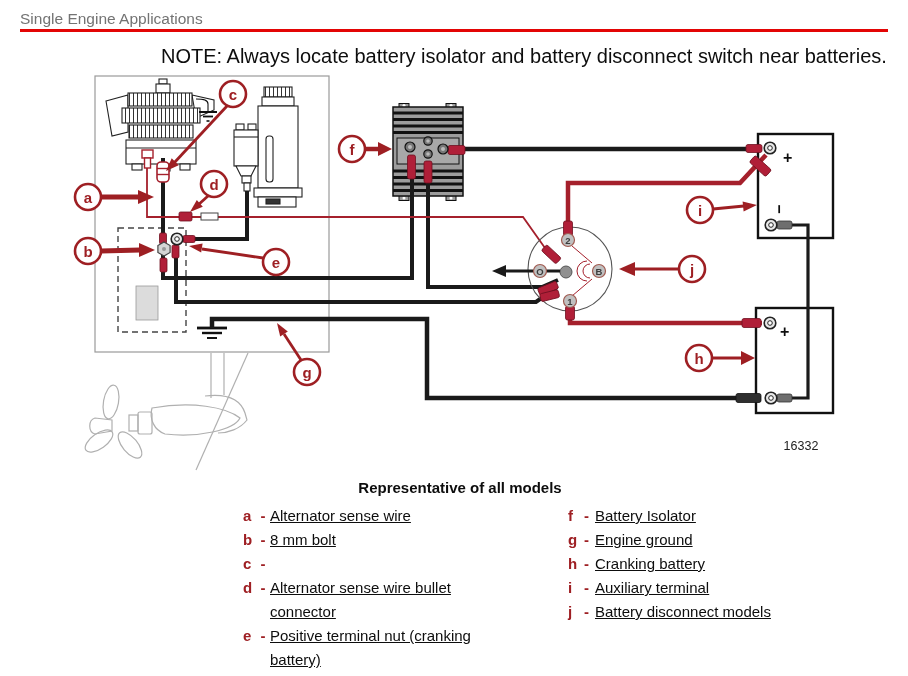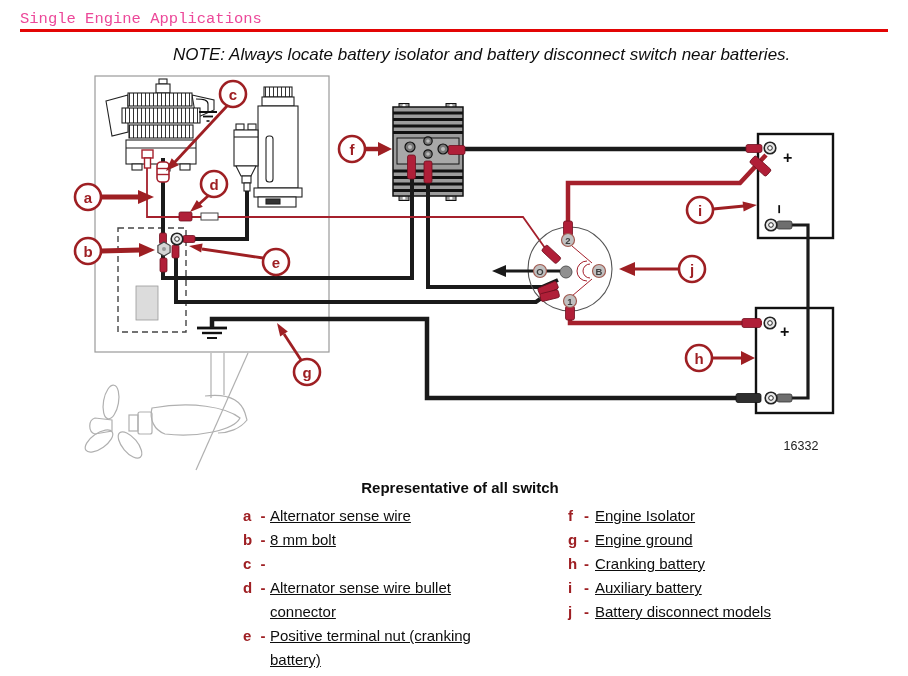--- a/index.html
+++ b/index.html
@@ -1,20 +1,20 @@
 <!DOCTYPE html>
 <html><head>
 <meta charset="utf-8">
 <style>
   html,body{margin:0;padding:0;background:#ffffff;}
   body{width:908px;height:676px;position:relative;font-family:"Liberation Sans",sans-serif;color:#111;overflow:hidden;}
   .abs{position:absolute;}
-  #page-title{left:20px;top:10px;font-size:15.5px;color:#ec4899;font-family:Liberation Mono, monospace;}
+  #page-title{left:20px;top:10px;font-size:15.5px;color:#737373;}
   #title-rule{left:20px;top:29px;width:868px;height:2.6px;background:#e30505;}
-  #note-text{left:173px;top:45px;font-size:17px;font-style:italic;color:#0d0d0d;}
+  #note-text{left:161px;top:45px;font-size:20px;color:#0d0d0d;}
   #diagram-svg{left:0;top:0;}
   #legend{left:0;top:0;width:908px;}
   #legend-title{position:absolute;left:230px;top:479px;width:460px;text-align:center;font-weight:bold;font-size:15px;color:#0d0d0d;}
   .legend-col{position:absolute;display:flex;flex-direction:column;}
   #legend-left{left:243px;top:504px;width:280px;}
   #legend-right{left:568px;top:504px;width:300px;}
   .lrow{display:flex;align-items:flex-start;line-height:24px;font-size:15px;}
   .lk{color:#9e1f23;font-weight:bold;min-width:13px;}
   .ld{color:#9e1f23;font-weight:bold;width:14px;text-align:center;}
   .ll{color:#0d0d0d;max-width:238px;text-decoration:underline;}
@@ -294,21 +294,21 @@
   </g>
   <g>
     <line x1="679" y1="269" x2="634" y2="269" stroke="#9e1f23" stroke-width="3"></line>
     <polygon points="635,262 619,269 635,276" fill="#9e1f23"></polygon>
     <circle cx="692" cy="269" r="13" fill="#fff" stroke="#9e1f23" stroke-width="2.6"></circle>
     <text class="callout-letter" x="692" y="274.5" text-anchor="middle">j</text>
   </g>
 </svg>
 
 <div id="legend" class="abs">
-  <div id="legend-title">Representative of all switch</div>
+  <div id="legend-title">Representative of all models</div>
 
   <div id="legend-left" class="legend-col">
     <div class="lrow">
       <span class="lk">a</span>
       <span class="ld">-</span>
       <span class="ll">Alternator sense wire</span>
     </div>
     <div class="lrow">
       <span class="lk">b</span>
       <span class="ld">-</span>
@@ -327,36 +327,36 @@
       <span class="lk">e</span>
       <span class="ld">-</span>
       <span class="ll">Positive terminal nut (cranking battery)</span>
     </div>
   </div>
 
   <div id="legend-right" class="legend-col">
     <div class="lrow">
       <span class="lk">f</span>
       <span class="ld">-</span>
-      <span class="ll">Engine Isolator</span>
+      <span class="ll">Battery Isolator</span>
     </div>
     <div class="lrow">
       <span class="lk">g</span>
       <span class="ld">-</span>
       <span class="ll">Engine ground</span>
     </div>
     <div class="lrow">
       <span class="lk">h</span>
       <span class="ld">-</span>
       <span class="ll">Cranking battery</span>
     </div>
     <div class="lrow">
       <span class="lk">i</span>
       <span class="ld">-</span>
-      <span class="ll">Auxiliary battery</span>
+      <span class="ll">Auxiliary terminal</span>
     </div>
     <div class="lrow">
       <span class="lk">j</span>
       <span class="ld">-</span>
       <span class="ll">Battery disconnect models</span>
     </div>
   </div>
 </div>
 
 </body></html>

